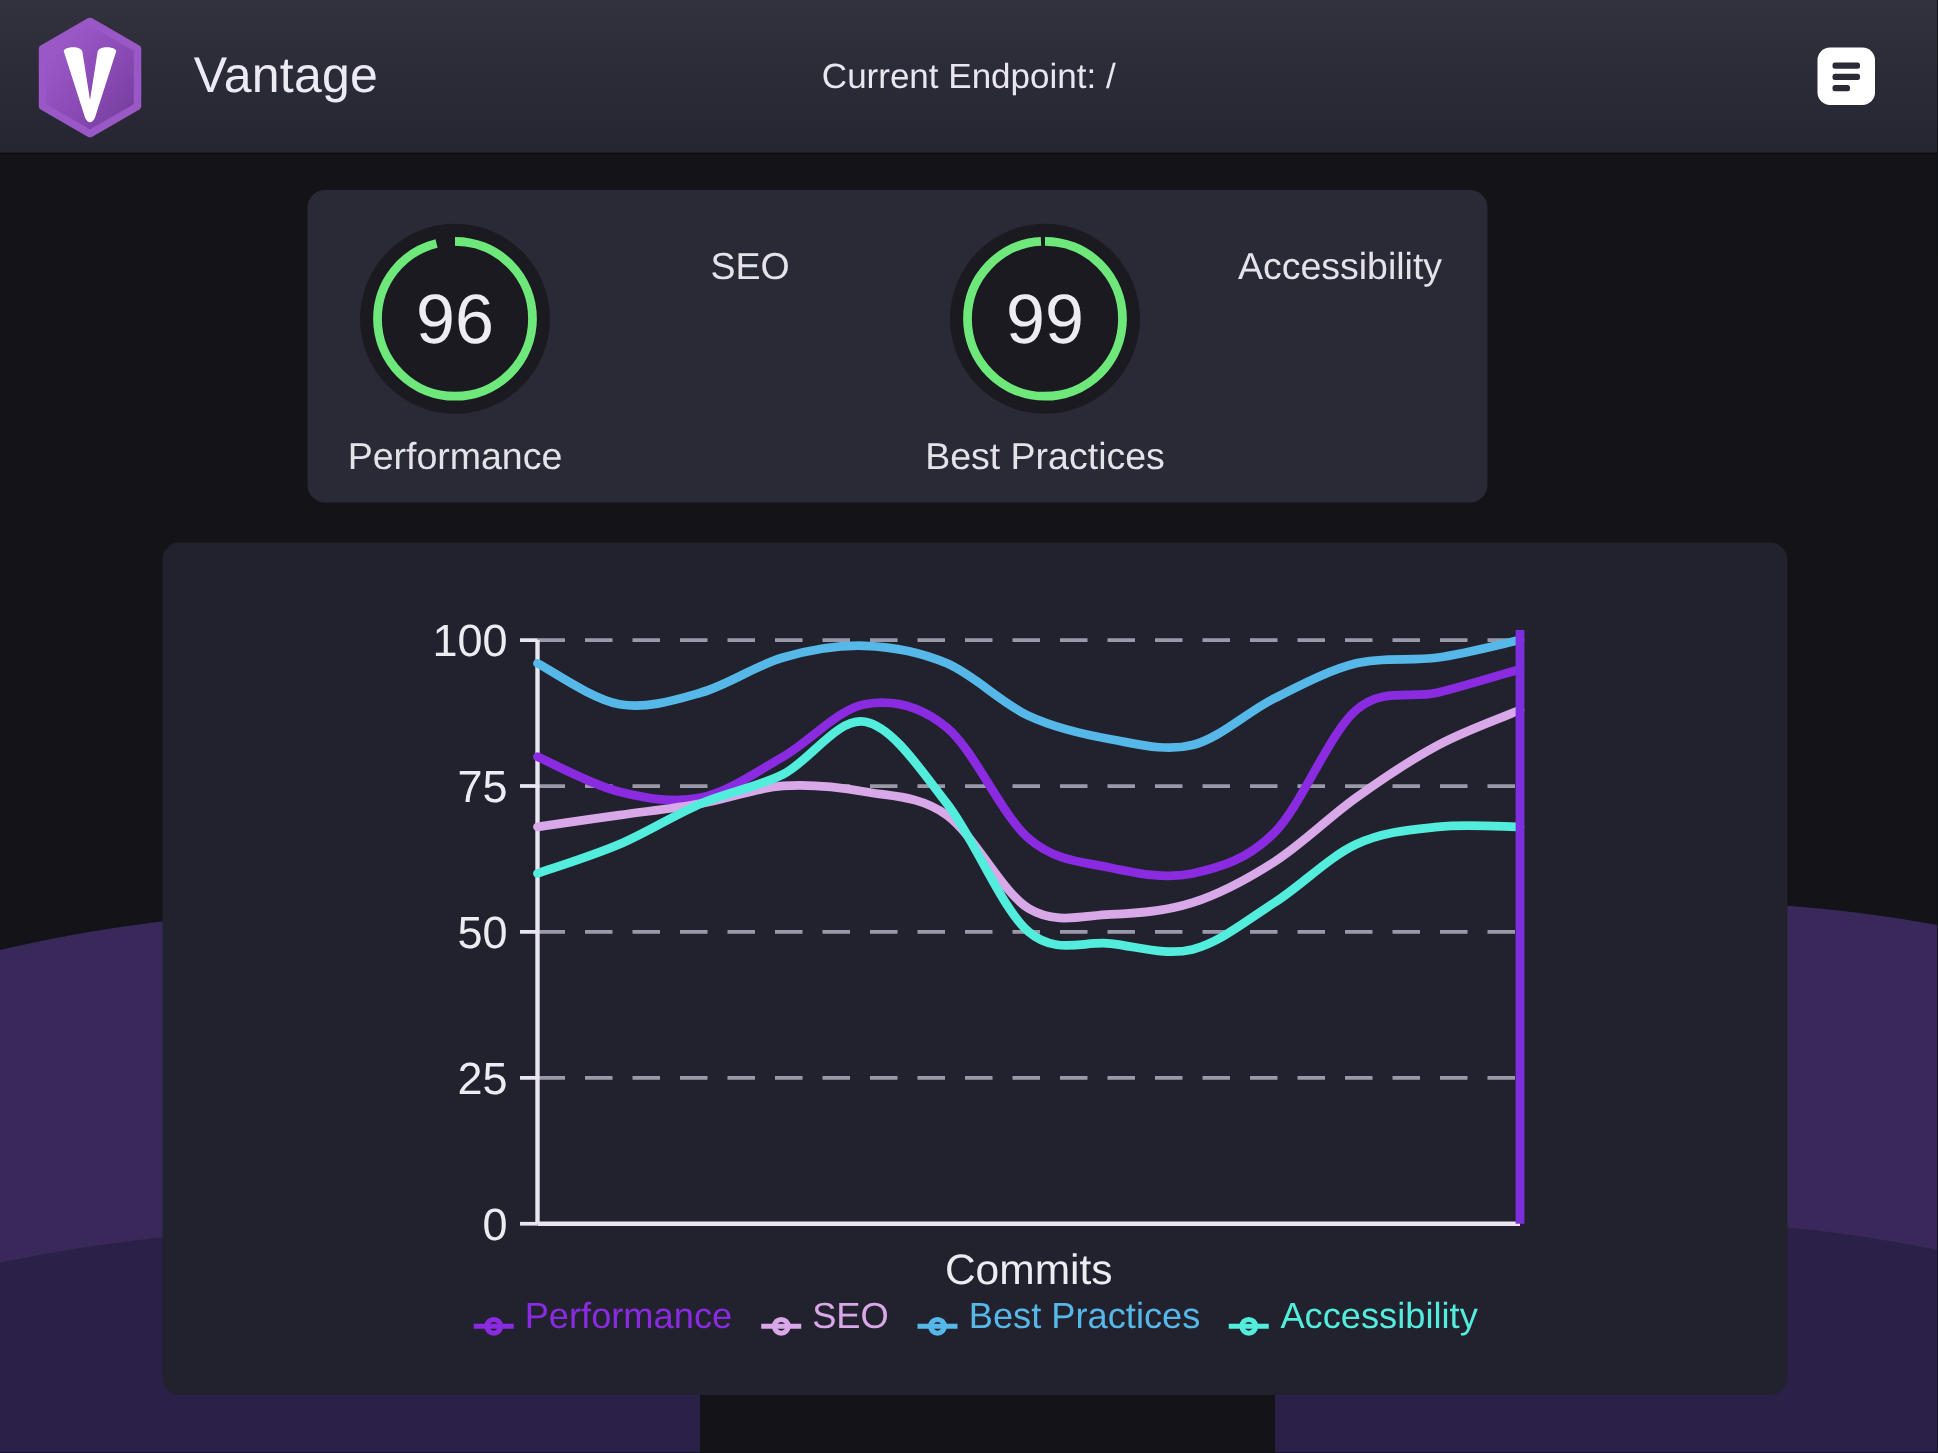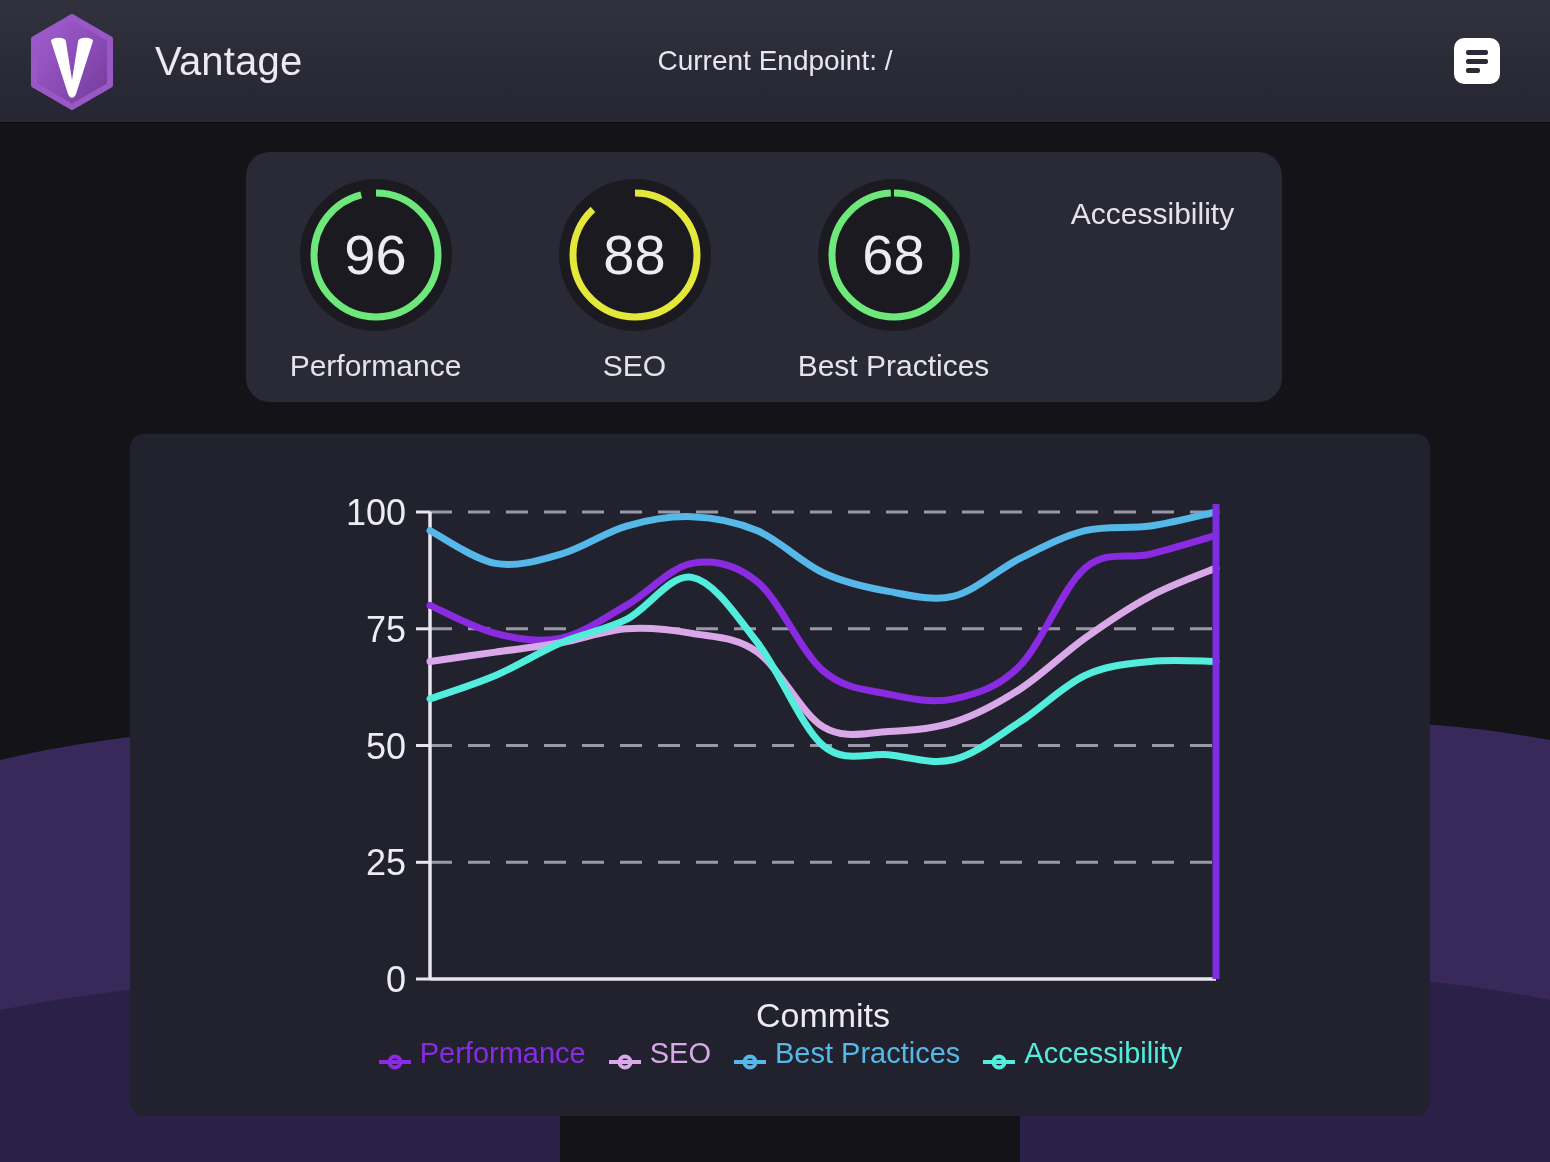--- a/index.html
+++ b/index.html
@@ -60,23 +60,23 @@
     height: 5px;
   }
   .menu-btn .bar.b1 { width: 22px; top: 12px; left: 12px; }
   .menu-btn .bar.b2 { width: 22px; top: 21px; left: 12px; }
   .menu-btn .bar.b3 { width: 14px; top: 30px; left: 12px; }
 
   
   .scores-card {
     position: absolute;
     left: 246px; top: 152px;
-    width: 1036px; height: 250px;
+    width: 944px; height: 250px;
     background: #2a2a37;
-    border-radius: 24px;
+    border-radius: 14px;
     display: flex;
     align-items: flex-start;
     z-index: 3;
   }
   .gauge-cell {
     width: 265px;
     display: flex; flex-direction: column;
     align-items: center;
     padding-top: 27px;
   }
@@ -167,34 +167,28 @@
   <div class="gauge-cell">
         <div class="gauge">
           <svg width="152" height="152" viewBox="0 0 152 152">
             <circle cx="76" cy="76" r="62" fill="none" stroke="#6ee87a" stroke-width="7" stroke-linecap="butt" stroke-dasharray="373.98 15.58" transform="rotate(-90 76 76)"></circle>
           </svg>
           <div class="gauge-value">96</div>
         </div>
         <div class="gauge-label">Performance</div>
       </div>
       <div class="gauge-cell">
-        <div class="gauge">
-          <svg width="152" height="152" viewBox="0 0 152 152">
-            <circle cx="76" cy="76" r="62" fill="none" stroke="#e3e83a" stroke-width="7" stroke-linecap="butt" stroke-dasharray="342.81 46.75" transform="rotate(-90 76 76)"></circle>
-          </svg>
-          <div class="gauge-value">88</div>
-        </div>
         <div class="gauge-label">SEO</div>
       </div>
       <div class="gauge-cell">
         <div class="gauge">
           <svg width="152" height="152" viewBox="0 0 152 152">
             <circle cx="76" cy="76" r="62" fill="none" stroke="#6ee87a" stroke-width="7" stroke-linecap="butt" stroke-dasharray="385.66 3.90" transform="rotate(-90 76 76)"></circle>
           </svg>
-          <div class="gauge-value">68</div>
+          <div class="gauge-value">99</div>
         </div>
         <div class="gauge-label">Best Practices</div>
       </div>
       <div class="gauge-cell">
         <div class="gauge-label">Accessibility</div>
       </div>
     </div>
 
   <div class="chart-card">
     <div class="chart-svg-wrap" id="chart-wrap"><svg width="1300" height="682" viewBox="0 0 1300 682">

